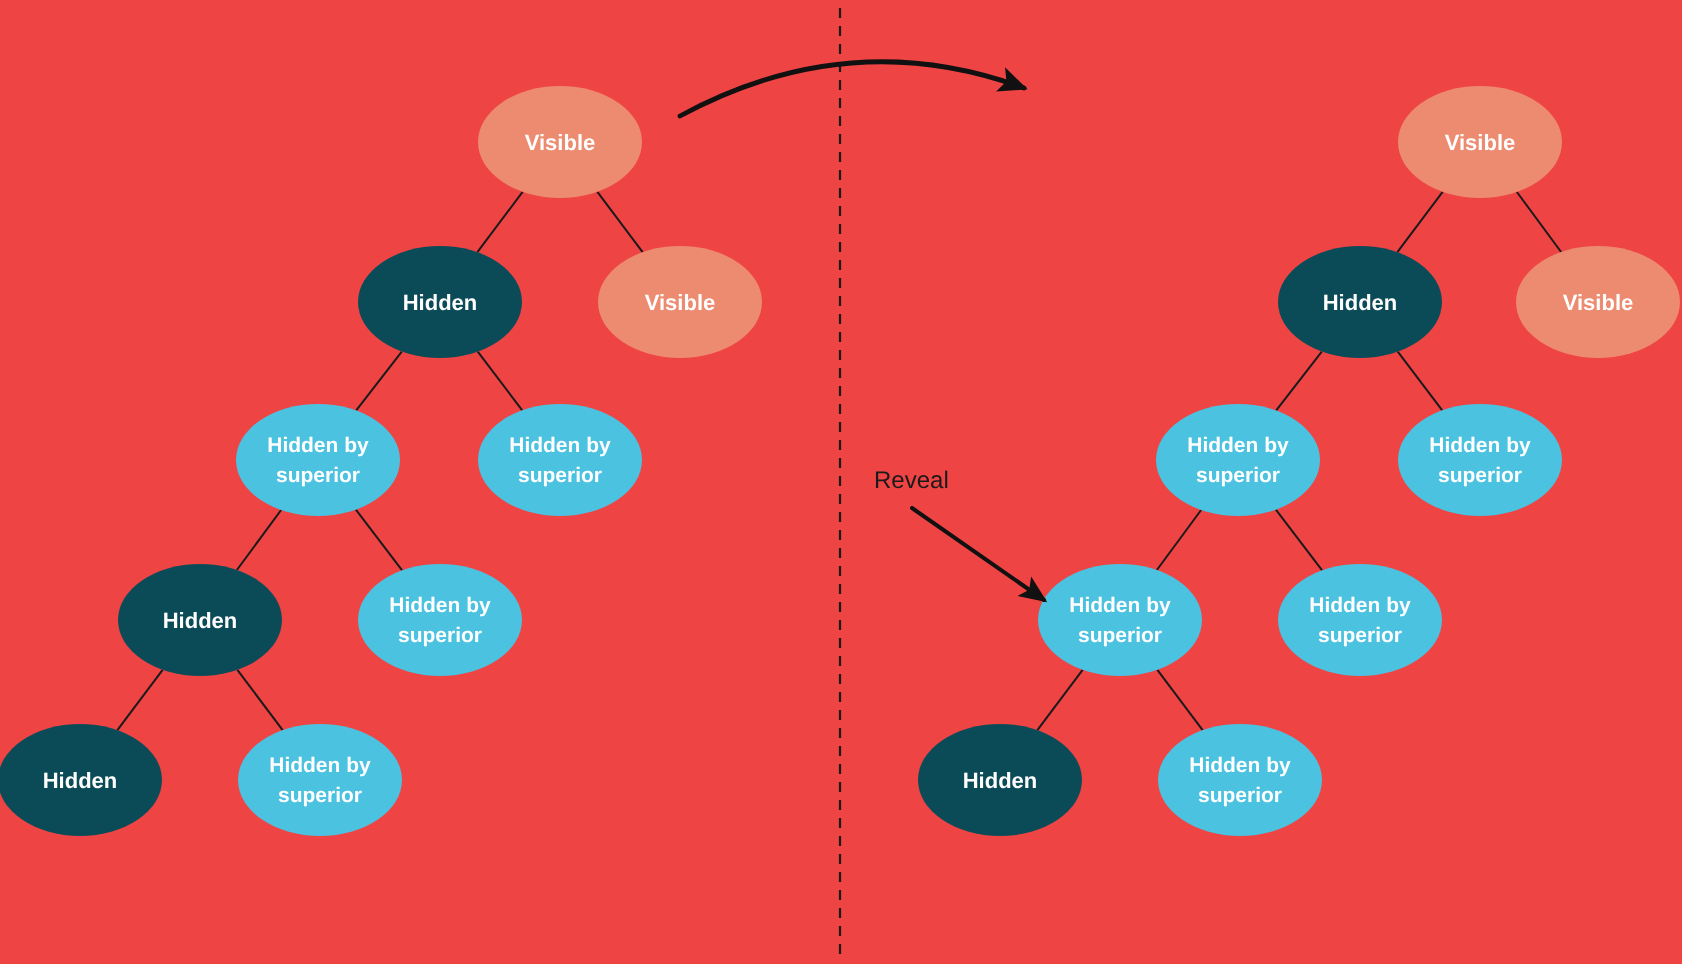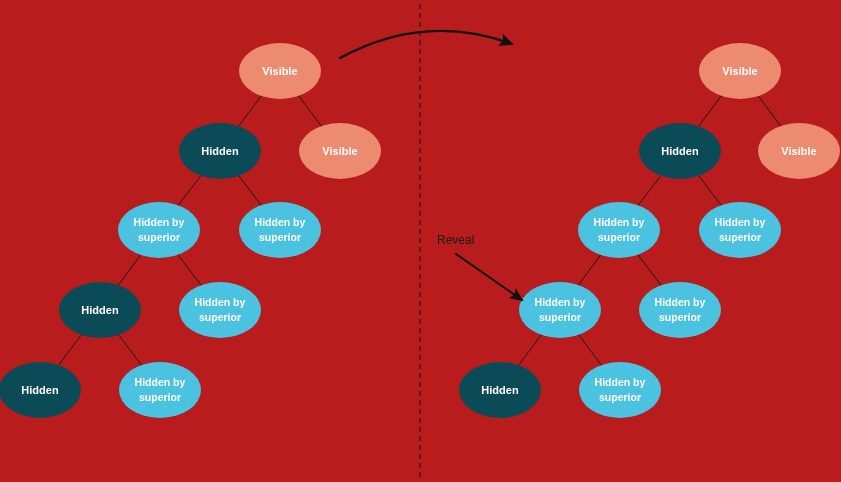--- a/index.html
+++ b/index.html
@@ -7,21 +7,21 @@
     padding: 0;
     background: #ffffff;
   }
   body {
     font-family: "Liberation Sans", sans-serif;
   }
   #canvas {
     position: relative;
     width: 841px;
     height: 482px;
-    background: #b91c1c;
+    background: #ef4444;
     overflow: hidden;
   }
   #diagram-svg {
     position: absolute;
     left: 0;
     top: 0;
     width: 841px;
     height: 482px;
   }
   .node-label {

